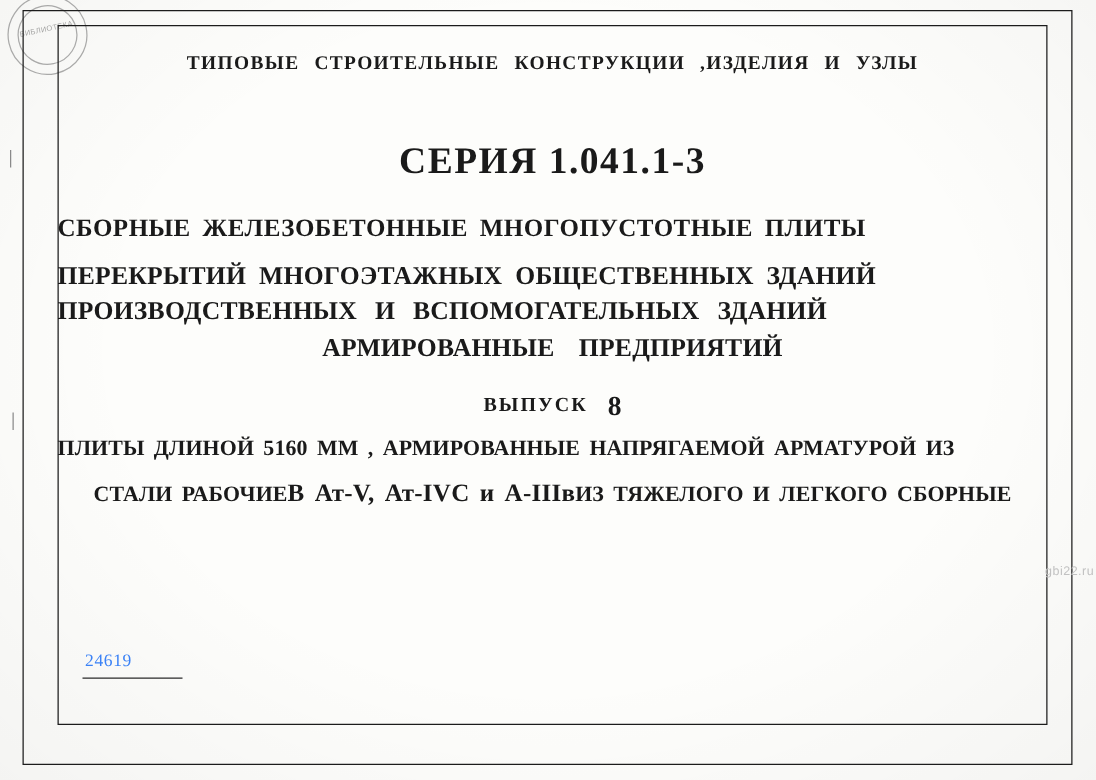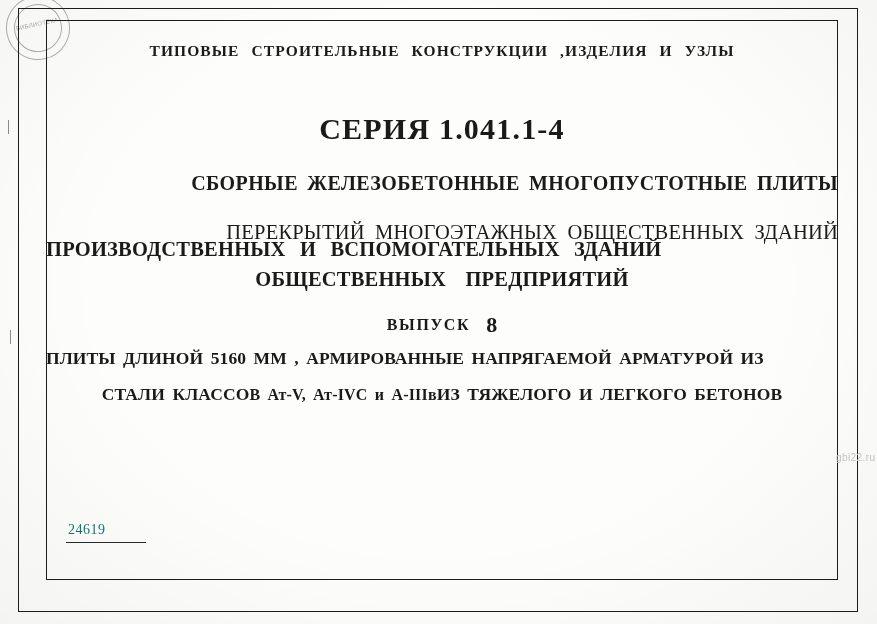--- a/index.html
+++ b/index.html
@@ -126,31 +126,31 @@
     text-align: center;
   }
 
   .subtitle1 {
     position: absolute;
     left: 0; right: 0;
     top: 152px;
     font-weight: bold;
     font-size: 20px;
     letter-spacing: .4px;
-    text-align: right;
+    text-align: left;
     word-spacing: 4px;
   }
   .subtitle2 {
     position: absolute;
     left: 0; right: 0;
-    top: 201px;
-    font-weight: normal;
+    top: 190px;
+    font-weight: bold;
     font-size: 20.5px;
     letter-spacing: .2px;
-    text-align: right;
+    text-align: left;
     word-spacing: 5px;
   }
   .subtitle3 {
     position: absolute;
     left: 0; right: 0;
     top: 218px;
     font-weight: bold;
     font-size: 20.5px;
     letter-spacing: .2px;
     text-align: left;
@@ -202,21 +202,21 @@
     position: absolute;
     left: 0; right: 0;
     top: 364px;
     text-align: center;
     font-weight: bold;
     font-size: 17.5px;
     letter-spacing: .1px;
     word-spacing: 3px;
   }
   .small-caps {
-    font-size: 16px;
+    font-size: 20px;
     letter-spacing: .2px;
   }
 
   .working-drawings {
     position: absolute;
     left: 0; right: 0;
     top: 410px;
     text-align: center;
     font-weight: bold;
     font-size: 16px;
@@ -224,21 +224,21 @@
     word-spacing: 14px;
   }
 
   
   .inv {
     position: absolute;
     left: 22px;
     top: 502px;
     font-family: "Liberation Serif", serif;
     font-size: 14px;
-    color: #0f766e;
+    color: #3b82f6;
     letter-spacing: .5px;
   }
   .inv-underline {
     position: absolute;
     left: 20px;
     top: 522px;
     width: 80px;
     height: 1.4px;
     background: #2a2a2a;
   }
@@ -267,36 +267,36 @@
     <div class="stamp-text">БИБЛИОТЕКА</div>
   </div>
 
   <div class="frame-outer"></div>
   <div class="frame-inner"></div>
 
   <div class="content">
 
     <div class="top-heading">ТИПОВЫЕ СТРОИТЕЛЬНЫЕ КОНСТРУКЦИИ ,ИЗДЕЛИЯ И  УЗЛЫ</div>
 
-    <div class="series-title">СЕРИЯ 1.041.1-4</div>
+    <div class="series-title">СЕРИЯ 1.041.1-3</div>
 
     <div class="subtitle1">СБОРНЫЕ ЖЕЛЕЗОБЕТОННЫЕ  МНОГОПУСТОТНЫЕ ПЛИТЫ</div>
     <div class="subtitle2">ПЕРЕКРЫТИЙ МНОГОЭТАЖНЫХ ОБЩЕСТВЕННЫХ ЗДАНИЙ</div>
     <div class="subtitle3">ПРОИЗВОДСТВЕННЫХ И ВСПОМОГАТЕЛЬНЫХ ЗДАНИЙ</div>
-    <div class="subtitle4">ОБЩЕСТВЕННЫХ ПРЕДПРИЯТИЙ</div>
+    <div class="subtitle4">АРМИРОВАННЫЕ ПРЕДПРИЯТИЙ</div>
 
     <div class="issue-row">
       <span class="issue-label">ВЫПУСК</span>
       <span class="issue-number">8</span>
     </div>
 
     <div class="desc1">ПЛИТЫ ДЛИНОЙ 5160 ММ , АРМИРОВАННЫЕ  НАПРЯГАЕМОЙ АРМАТУРОЙ ИЗ</div>
 
     <div class="desc2">
-      <span>СТАЛИ  КЛАССО</span><span class="small-caps">В Ат-V, Ат-IVС и А-IIIв</span><span>ИЗ  ТЯЖЕЛОГО  И  ЛЕГКОГО БЕТОНОВ</span>
+      <span>СТАЛИ  РАБОЧИЕ</span><span class="small-caps">В Ат-V, Ат-IVС и А-IIIв</span><span>ИЗ  ТЯЖЕЛОГО  И  ЛЕГКОГО СБОРНЫЕ</span>
     </div>
 
 
     <div class="inv">24619</div>
     <div class="inv-underline"></div>
 
     <div class="watermark">gbi22.ru</div>
   </div>
 </div>
 

